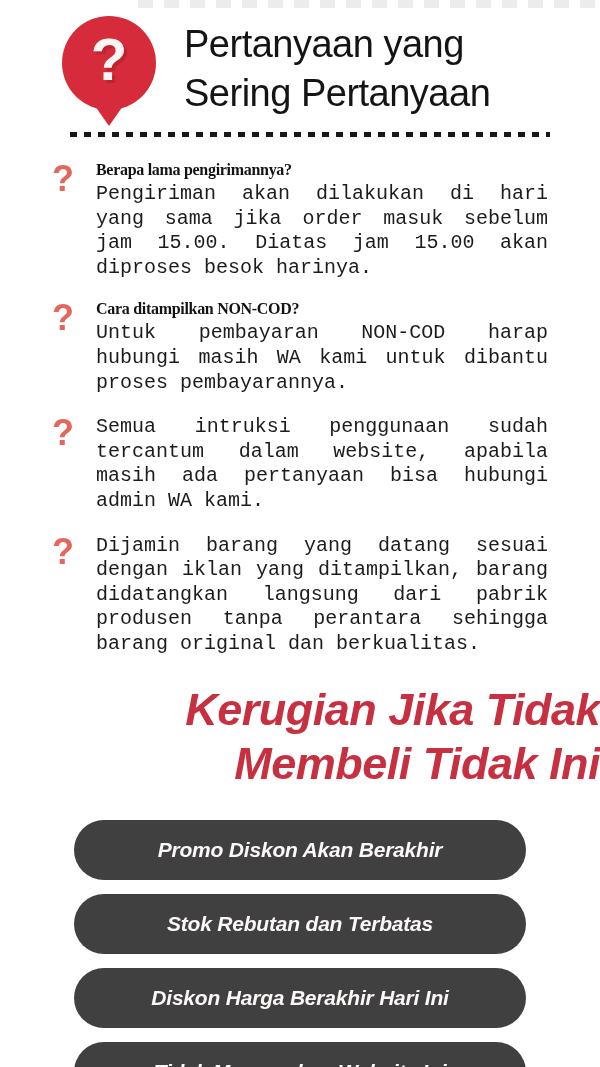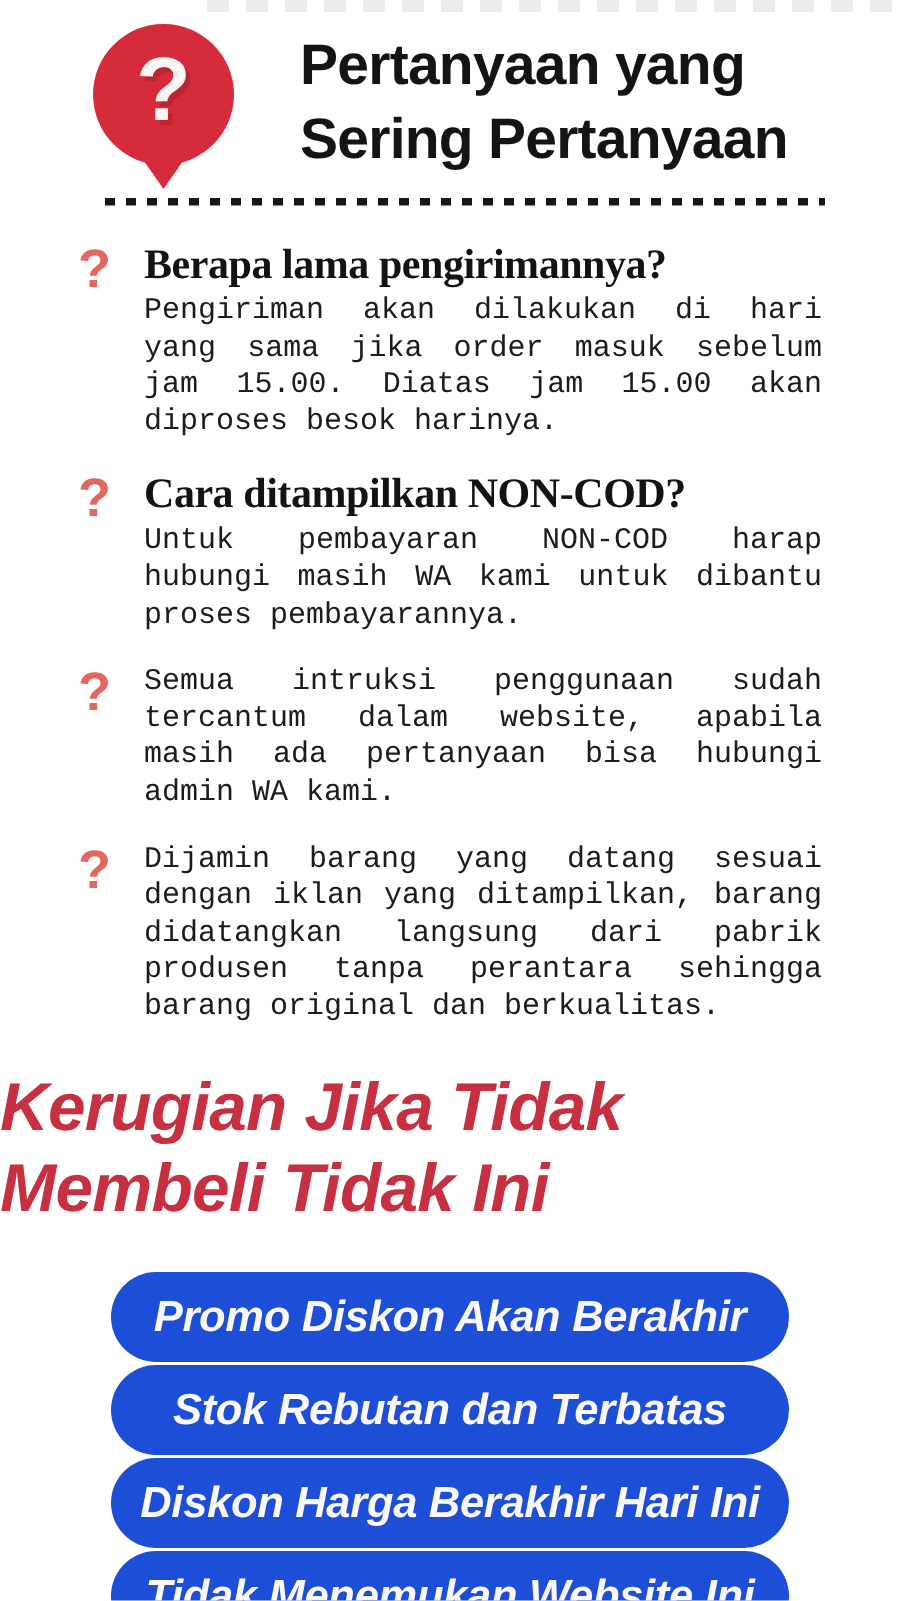--- a/index.html
+++ b/index.html
@@ -35,61 +35,61 @@
     border-right:14px solid transparent;
     border-top:20px solid #d62b3b;
   }
   .balloon-qmark{
     color:#fbf5f4;font-size:60px;font-weight:bold;line-height:1;
     margin-top:-6px;
     text-shadow:3px 3px 0 rgba(120,10,20,.25);
     font-family:"Liberation Sans",sans-serif;
   }
   .page-title{
-    margin-left:44px;margin-top:4px;
-    font-size:38px;font-weight:bold;color:#141414;
+    margin-left:28px;margin-top:4px;
+    font-size:38px;font-weight:normal;color:#141414;
     line-height:1.3;letter-spacing:-.5px;
   }
   
   .dotted-divider{
     margin:4px 50px 0 70px;height:5px;
     background:repeating-linear-gradient(90deg,#171717 0 7px,transparent 7px 14px);
   }
   
   .faq-list{padding:24px 52px 0 52px;}
   .faq-item{position:relative;padding-left:44px;margin-bottom:20px;}
   .faq-qmark{
     position:absolute;left:0;top:2px;
     color:#e2685e;font-size:36px;font-weight:bold;line-height:.9;
     font-family:"Liberation Sans",sans-serif;
   }
   .faq-question{
     font-family:"Liberation Serif",serif;
-    font-weight:bold;font-size:28px;color:#131313;
+    font-weight:bold;font-size:16px;color:#131313;
     margin-bottom:3px;letter-spacing:-.3px;
   }
   .faq-answer{
     font-family:Liberation Mono, monospace;
     font-size:20px;line-height:1.23;color:#1c1c1c;
     text-align:justify;
   }
   
   .loss-heading{
     margin-top:26px;
-    text-align:left;
+    text-align:right;
     color:#c63040;
     font-size:45px;font-weight:bold;font-style:italic;
     line-height:1.22;letter-spacing:-.5px;
   }
   .pill-list{margin-top:28px;}
   .pill{
-    width:452px;height:60px;margin:0 auto 2px auto;
-    background:#1d4ed8;border-radius:32px;
+    width:452px;height:60px;margin:0 auto 14px auto;
+    background:#404040;border-radius:32px;
     display:flex;align-items:center;justify-content:center;
-    color:#fcf8f7;font-size:29px;font-weight:bold;font-style:italic;
+    color:#fcf8f7;font-size:21px;font-weight:bold;font-style:italic;
     letter-spacing:-.2px;
   }
 </style>
 </head>
 <body>
 
 <div class="top-dashes"></div>
 
 <div class="header">
   <div class="balloon">

